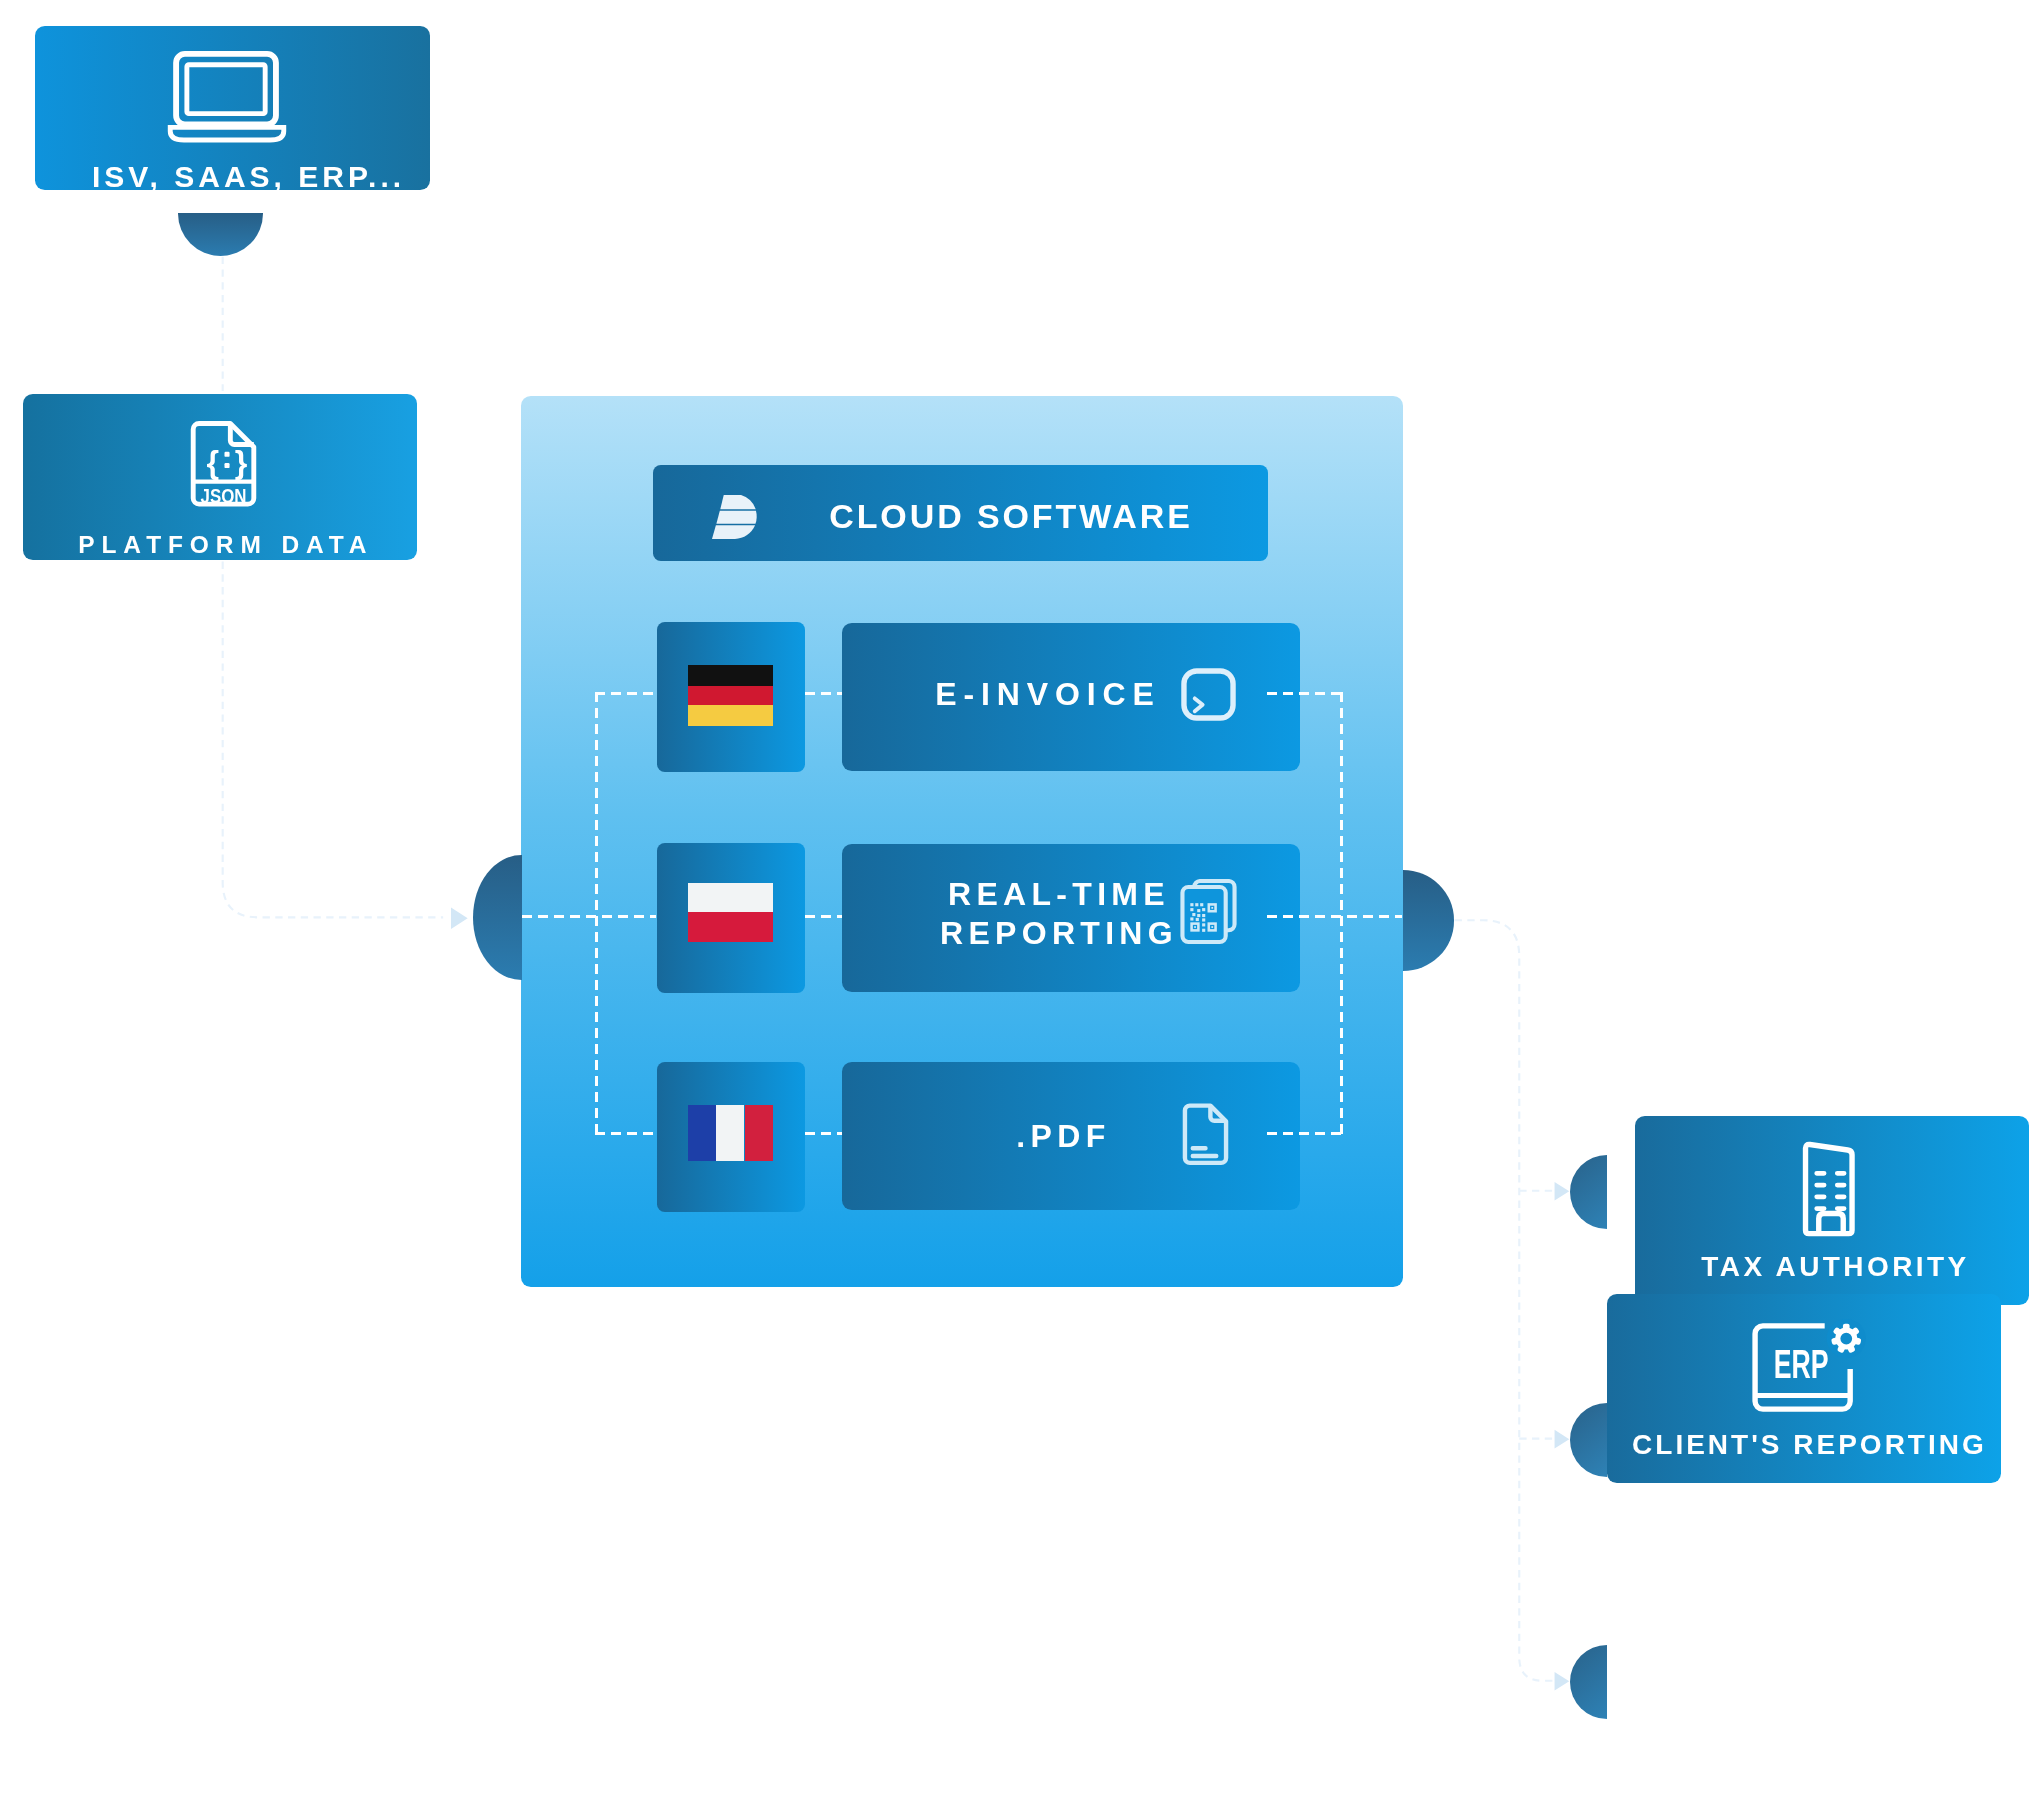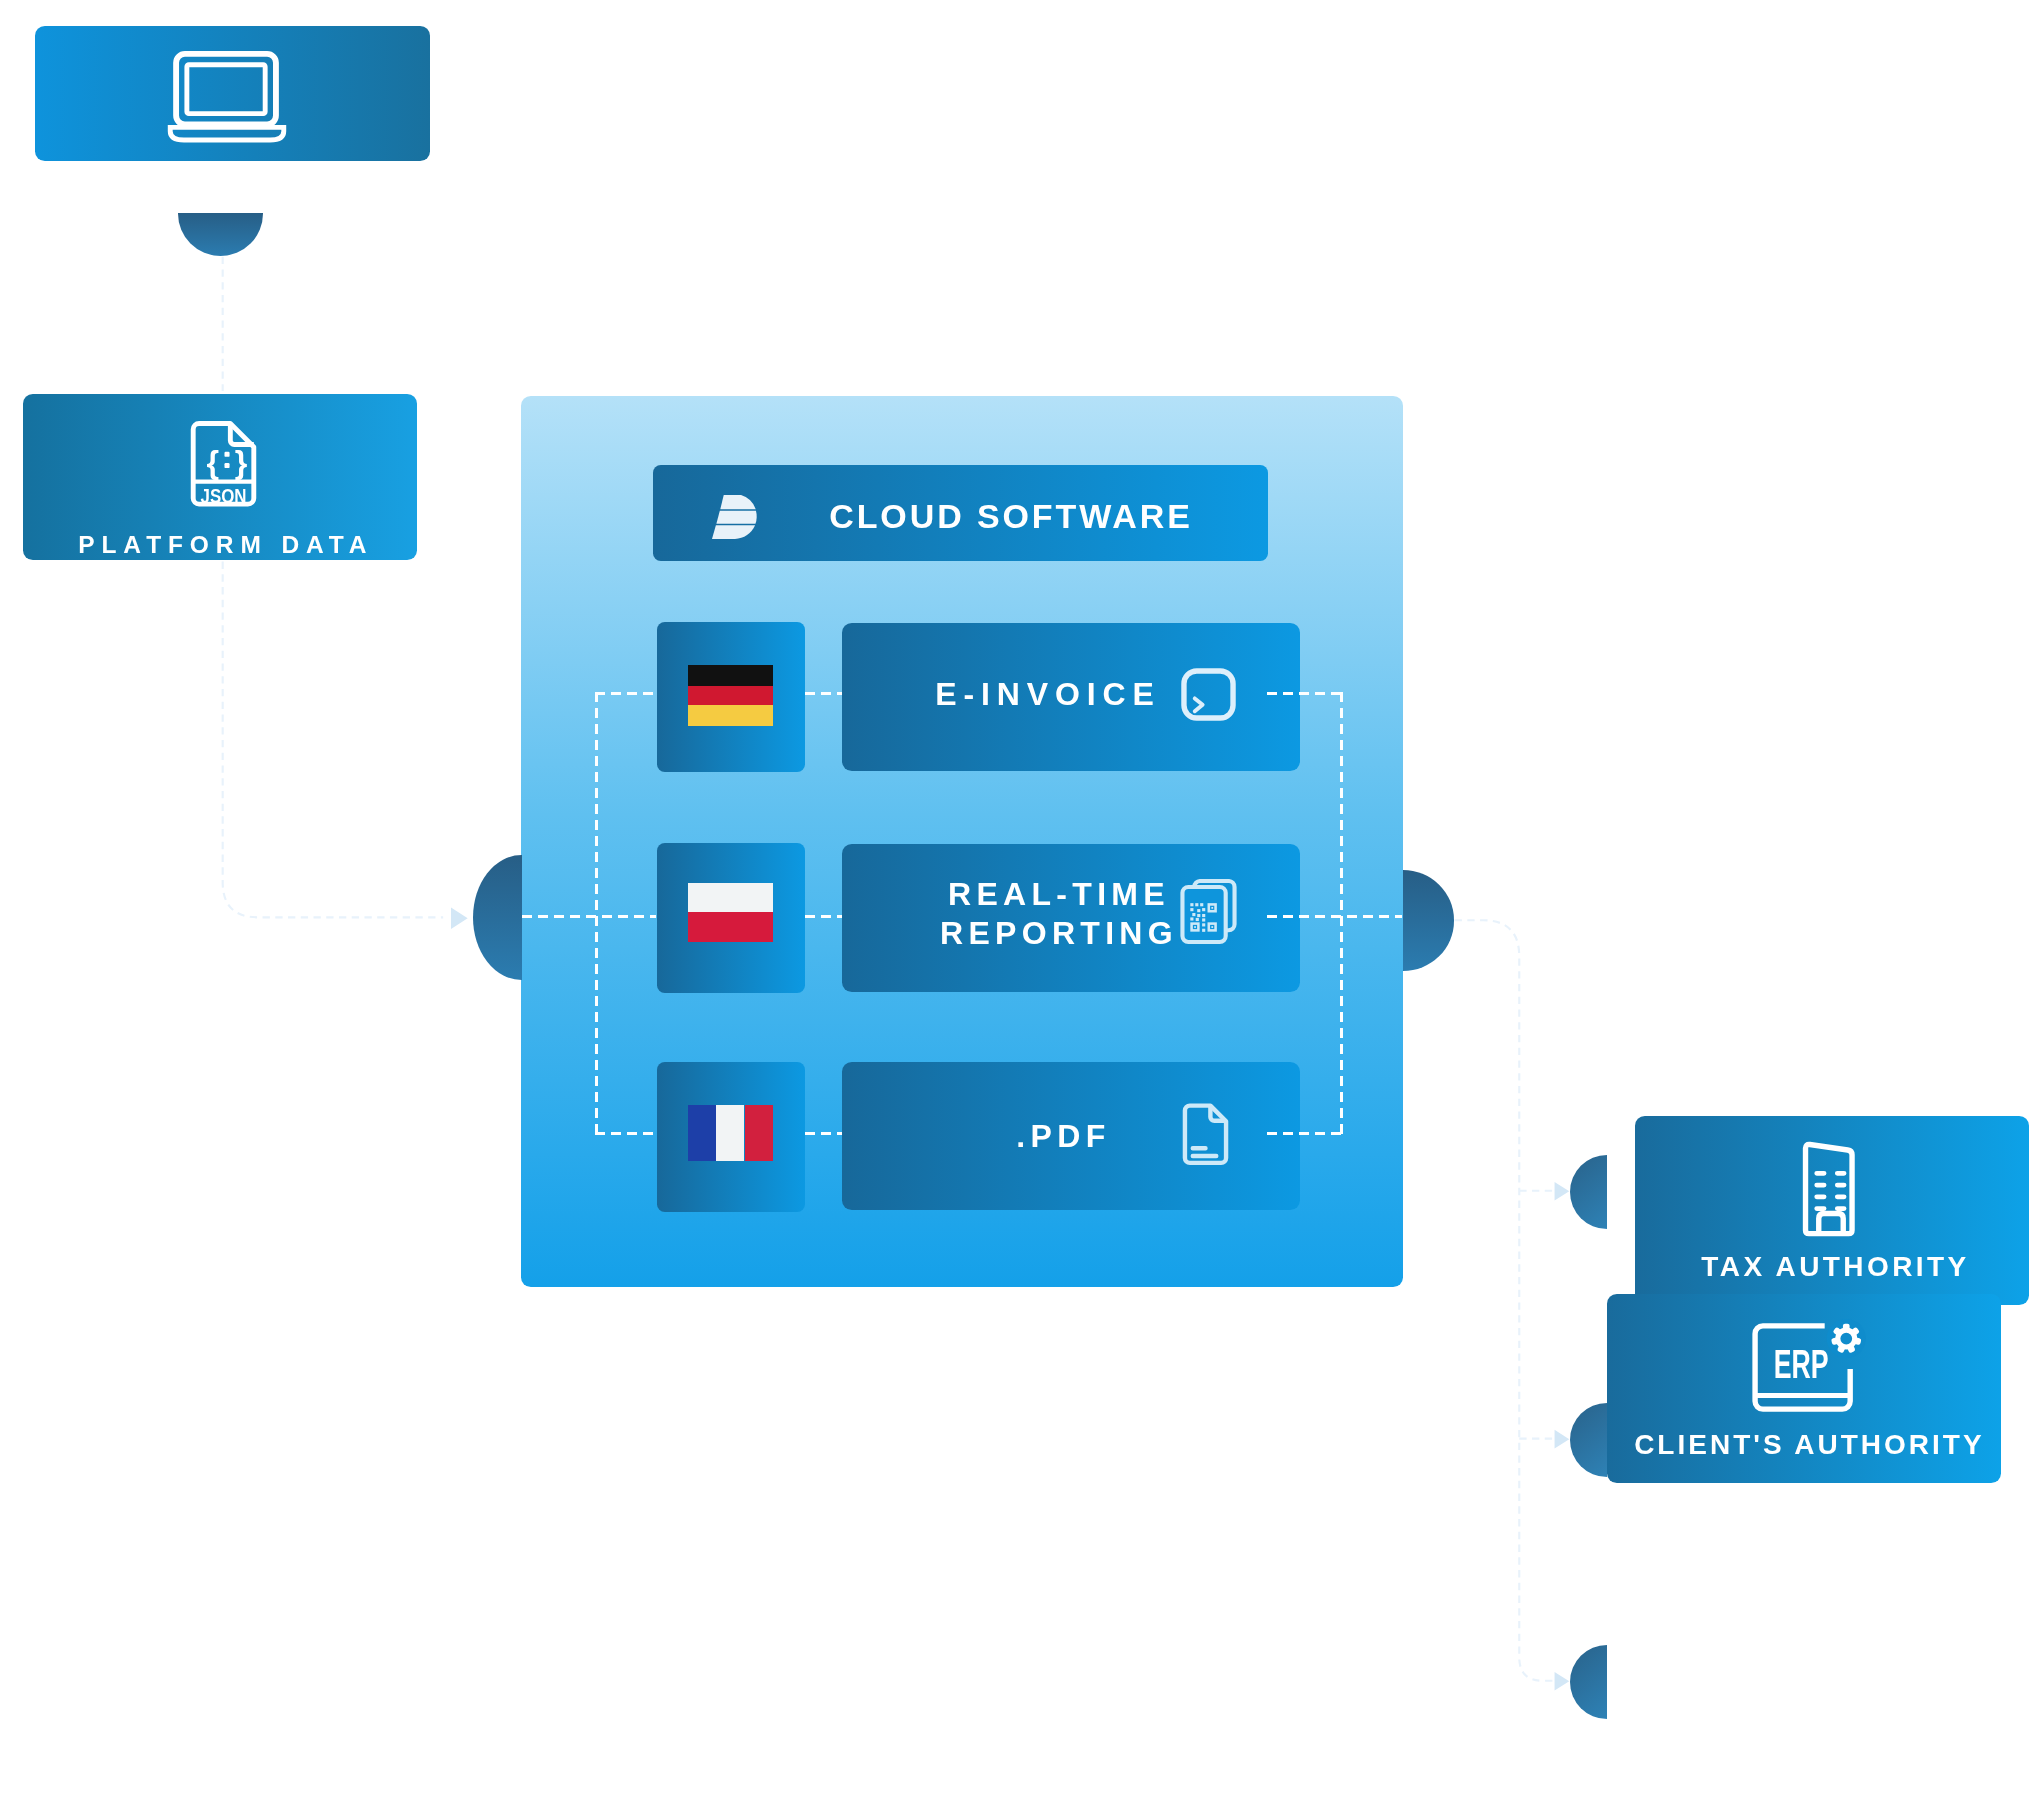--- a/index.html
+++ b/index.html
@@ -138,21 +138,21 @@
   </div>
   <div class="bar" style="top:1062px;">
     <div class="cap abs" style="left:0;right:33px;top:0;line-height:148px;font-size:32px;letter-spacing:5.4px;padding-left:18px;">.PDF</div>
     <svg class="abs" style="left:340px;top:41px;" width="47" height="63" viewBox="0 0 48 64">
       <path d="M29 2.5 H8 a5 5 0 0 0-5 5 V56 a5 5 0 0 0 5 5 H40 a5 5 0 0 0 5-5 V18.5 Z" fill="none" stroke="#cde9f8" stroke-width="4.5" stroke-linejoin="round"></path>
       <path d="M29 3 V14 a4 4 0 0 0 4 4 H45" fill="none" stroke="#cde9f8" stroke-width="4.5" stroke-linejoin="round"></path>
       <path d="M11 46 H24 M11 54 H35" stroke="#cde9f8" stroke-width="4.5" stroke-linecap="round"></path>
     </svg>
   </div>
 
-  <div class="abs" style="left:35px;top:25.5px;width:395px;height:135px;border-radius:9.8px;z-index:4;
+  <div class="abs" style="left:35px;top:25.5px;width:395px;height:164px;border-radius:9.8px;z-index:4;
        background:linear-gradient(90deg,#0e93dc 0%,#19719f 100%);">
     <svg class="abs" style="left:131px;top:25.5px;" width="122" height="92" viewBox="0 0 124 94">
       <g fill="none" stroke="#fff">
         <rect x="10" y="3" width="102" height="72" rx="9" stroke-width="6"></rect>
         <rect x="21" y="14" width="80" height="50" rx="2" stroke-width="5"></rect>
         <path d="M4 78 H120 V82 Q120 91 106 91 H18 Q4 91 4 82 Z" stroke-width="5"></path>
       </g>
     </svg>
     <div class="cap abs" style="left:32px;right:0;top:136px;line-height:30px;font-size:30px;letter-spacing:4px;">ISV, SAAS, ERP...</div>
   </div>
@@ -198,18 +198,18 @@
           <rect x="-3.4" y="-15.2" width="6.8" height="7.5" rx="2.2" transform="rotate(51.4)"></rect>
           <rect x="-3.4" y="-15.2" width="6.8" height="7.5" rx="2.2" transform="rotate(102.8)"></rect>
           <rect x="-3.4" y="-15.2" width="6.8" height="7.5" rx="2.2" transform="rotate(154.3)"></rect>
           <rect x="-3.4" y="-15.2" width="6.8" height="7.5" rx="2.2" transform="rotate(205.7)"></rect>
           <rect x="-3.4" y="-15.2" width="6.8" height="7.5" rx="2.2" transform="rotate(257.1)"></rect>
           <rect x="-3.4" y="-15.2" width="6.8" height="7.5" rx="2.2" transform="rotate(308.6)"></rect>
         </g>
         <circle r="8.6" fill="none" stroke="#fff" stroke-width="5.2"></circle>
       </g>
     </svg>
-    <div class="cap abs" style="left:10.8px;right:0;top:136px;line-height:29px;font-size:28px;letter-spacing:3px;">CLIENT'S AUTHORITY</div>
+    <div class="cap abs" style="left:10.8px;right:0;top:136px;line-height:29px;font-size:28px;letter-spacing:3px;">CLIENT'S REPORTING</div>
   </div>
 
 
 </div>
 
 
 </body></html>

